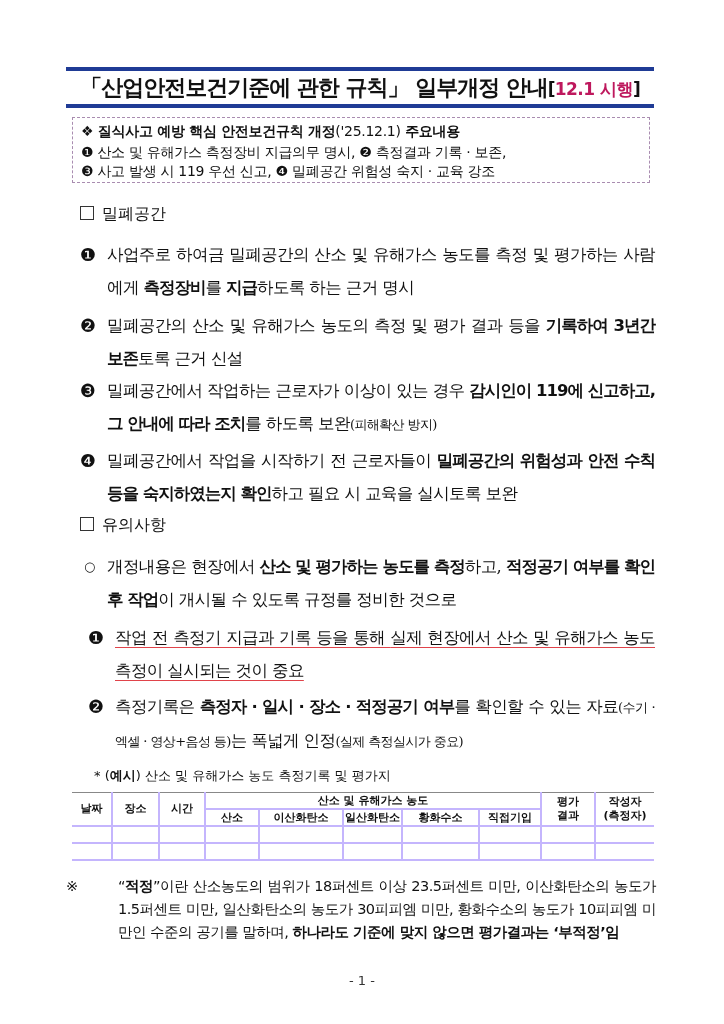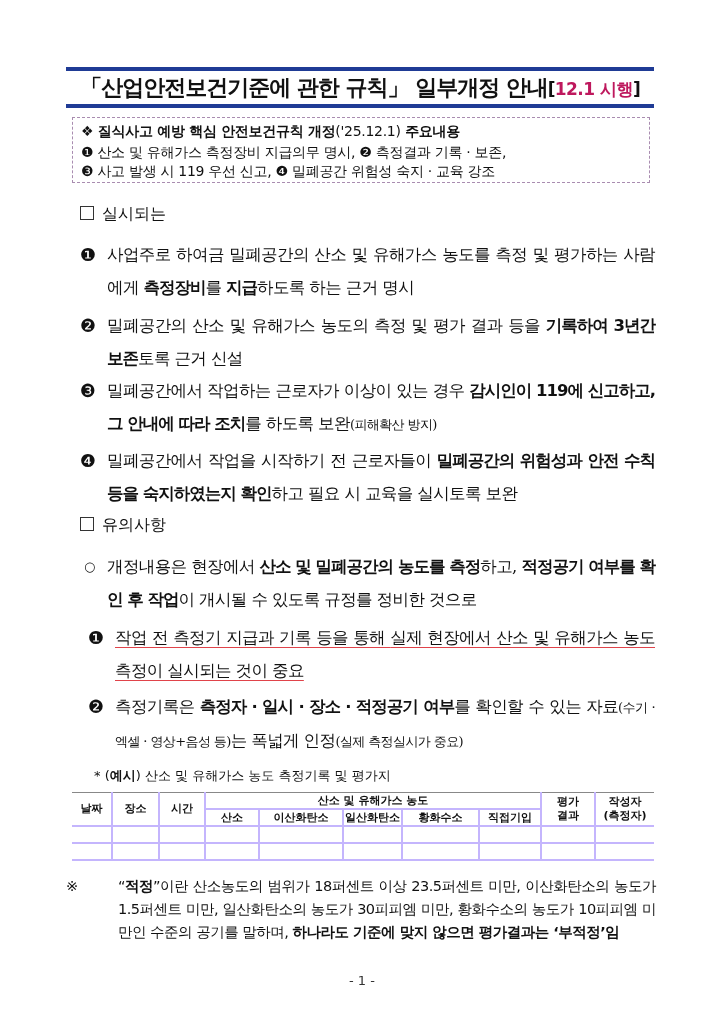--- a/index.html
+++ b/index.html
@@ -55,21 +55,21 @@
   <div class="line l1">
     <span>❖</span>
     <span>질식사고 예방 핵심 안전보건규칙 개정</span><span class="norm">('25.12.1)</span>
     <span>주요내용</span>
   </div>
   <div class="line l2">❶ 산소 및 유해가스 측정장비 지급의무 명시, ❷ 측정결과 기록 · 보존,</div>
   <div class="line l3">❸ 사고 발생 시 119 우선 신고, ❹ 밀폐공간 위험성 숙지 · 교육 강조</div>
 </div>
 
 <div class="section" style="top:204px;">
-  <span class="box"></span><span>실시되는</span>
+  <span class="box"></span><span>밀폐공간</span>
 </div>
 
 <div class="para" style="top:238px;height:66px;">
   <span class="num">❶</span>
   <div class="txt">
     <span>사업주로 하여금 밀폐공간의 산소 및 유해가스 농도를 측정 및 평가하는 사람에게 </span><b>측정장비</b><span>를 </span><b>지급</b><span>하도록 하는 근거 명시</span>
   </div>
 </div>
 
 <div class="para" style="top:309px;height:66px;">
@@ -93,21 +93,21 @@
   </div>
 </div>
 
 <div class="section" style="top:515px;">
   <span class="box"></span><span>유의사항</span>
 </div>
 
 <div class="para" style="top:550px;height:66px;">
   <span class="num" style="font-size:13px;left:4px;">○</span>
   <div class="txt">
-    <span>개정내용은 현장에서 </span><b>산소 및 밀폐공간의 농도를 측정</b><span>하고, </span><b>적정공기 여부를 확인 후 작업</b><span>이 개시될 수 있도록 규정를 정비한 것으로</span>
+    <span>개정내용은 현장에서 </span><b>산소 및 평가하는 농도를 측정</b><span>하고, </span><b>적정공기 여부를 확인 후 작업</b><span>이 개시될 수 있도록 규정를 정비한 것으로</span>
   </div>
 </div>
 
 <div class="para" style="top:621px;left:88px;width:567px;height:66px;">
   <span class="num">❶</span>
   <div class="txt u">
     <span>작업 전 측정기 지급과 기록 등을 통해 </span><span>실제 현장에서 산소 및 유해가스 농도 측정이 실시되는 것이 중요</span>
   </div>
 </div>
 

